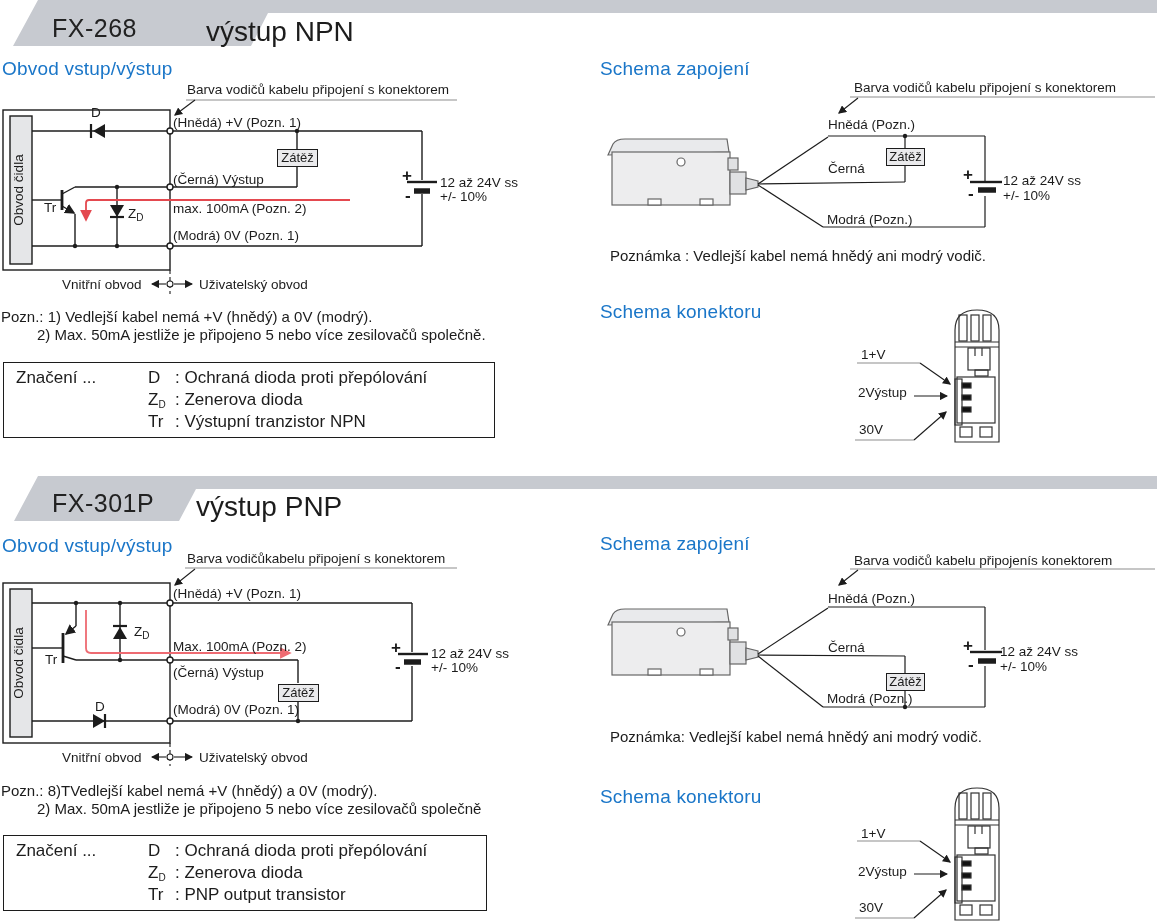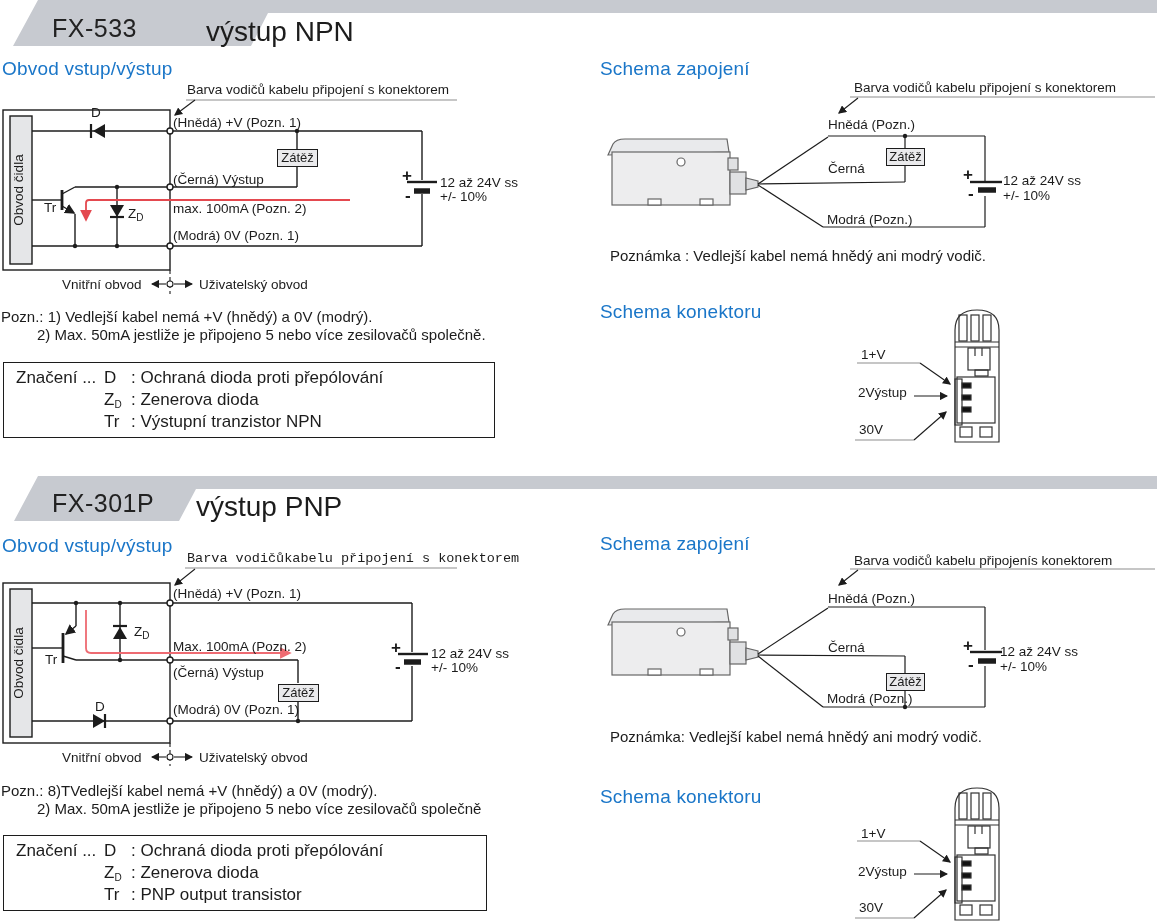--- a/index.html
+++ b/index.html
@@ -12,21 +12,21 @@
   .heading{font-size:19px;color:#1a76c8;letter-spacing:.2px;}
   .model{font-size:25px;color:#222;letter-spacing:.5px;}
   .mtype{font-size:28px;color:#1c1c1c;}
   .band{position:absolute;left:0;width:1157px;height:46px;background:#c7cad0;z-index:1;}
   .band1{top:0;clip-path:polygon(38px 0,1157px 0,1157px 13px,268px 13px,251px 46px,13px 46px);}
   .band2{top:476px;height:46px;clip-path:polygon(38px 0,1157px 0,1157px 13px,196px 13px,179px 45px,14px 45px);}
   .loadbox{border:1.3px solid #1c1c1c;background:#eaeaec;font-size:13px;
            text-align:center;width:39px;height:16px;line-height:16px;z-index:3;}
   .legend-box{border:1.4px solid #1c1c1c;width:490px;height:74px;background:#fff;}
   .legend-title{font-size:17px;}
-  .legend-row{font-size:17px;}
+  .legend-row{font-size:17px;margin-left:44px;}
   .legend-sym{display:inline-block;min-width:27px;}
   .sub{font-size:10px;vertical-align:-3px;}
   .vert{transform:rotate(-90deg);transform-origin:center;width:148px;height:20px;
         text-align:center;font-size:13.5px;}
   .pm{font-size:17px;font-weight:bold;}
 </style>
 </head>
 <body>
 
 <svg id="linework" width="1157" height="924" viewBox="0 0 1157 924">
@@ -239,21 +239,21 @@
     <rect x="980" y="905" width="12" height="10"></rect>
     <path d="M857,841 H920" stroke="#b3b3b3" stroke-width="1.5"></path>
     <path d="M920,841 L950,862" stroke="#1c1c1c" stroke-width="1.1" marker-end="url(#ab)"></path>
     <path d="M914,874 H947" stroke="#1c1c1c" stroke-width="1.1" marker-end="url(#ab)"></path>
     <path d="M855,918 H914" stroke="#b3b3b3" stroke-width="1.5"></path>
     <path d="M914,918 L946,890" stroke="#1c1c1c" stroke-width="1.1" marker-end="url(#ab)"></path>
   </g>
 </svg>
 
 <div class="band band1"></div>
-<div class="abs model" style="left:52px;top:14px;">FX-533</div>
+<div class="abs model" style="left:52px;top:14px;">FX-268</div>
 <div class="abs mtype" style="left:206px;top:16px;">výstup NPN</div>
 
 <div class="abs heading" style="left:2px;top:58px;">Obvod vstup/výstup</div>
 <div class="abs heading" style="left:600px;top:58px;">Schema zapojení</div>
 <div class="abs heading" style="left:600px;top:301px;">Schema konektoru</div>
 
 <div class="abs lbl" style="left:187px;top:82px;">Barva vodičů kabelu připojení s konektorem</div>
 <div class="abs lbl" style="left:854px;top:80px;">Barva vodičů kabelu připojení s konektorem</div>
 
 <div class="abs vert" style="left:-53px;top:180px;">Obvod čidla</div>
@@ -296,21 +296,21 @@
 <div class="abs lbl" style="left:859px;top:422px;"><span>3</span><span>0V</span></div>
 
 <div class="band band2"></div>
 <div class="abs model" style="left:52px;top:489px;">FX-301P</div>
 <div class="abs mtype" style="left:196px;top:491px;">výstup PNP</div>
 
 <div class="abs heading" style="left:2px;top:535px;">Obvod vstup/výstup</div>
 <div class="abs heading" style="left:600px;top:533px;">Schema zapojení</div>
 <div class="abs heading" style="left:600px;top:786px;">Schema konektoru</div>
 
-<div class="abs lbl" style="left:187px;top:551px;font-family:Liberation Mono, monospace;">Barva vodičůkabelu připojení s konektorem</div>
+<div class="abs lbl" style="left:187px;top:551px;">Barva vodičůkabelu připojení s konektorem</div>
 <div class="abs lbl" style="left:854px;top:553px;">Barva vodičů kabelu připojenís konektorem</div>
 
 <div class="abs vert" style="left:-53px;top:653px;">Obvod čidla</div>
 <div class="abs lbl" style="left:95px;top:699px;">D</div>
 <div class="abs lbl" style="left:45px;top:652px;">Tr</div>
 <div class="abs lbl" style="left:134px;top:624px;"><span>Z</span><span class="sub">D</span></div>
 <div class="abs lbl" style="left:173px;top:586px;">(Hnědá) +V (Pozn. 1)</div>
 <div class="abs lbl" style="left:173px;top:639px;">Max. 100mA  (Pozn. 2)</div>
 <div class="abs lbl" style="left:173px;top:665px;">(Černá) Výstup</div>
 <div class="abs lbl" style="left:173px;top:702px;">(Modrá) 0V (Pozn. 1)</div>

